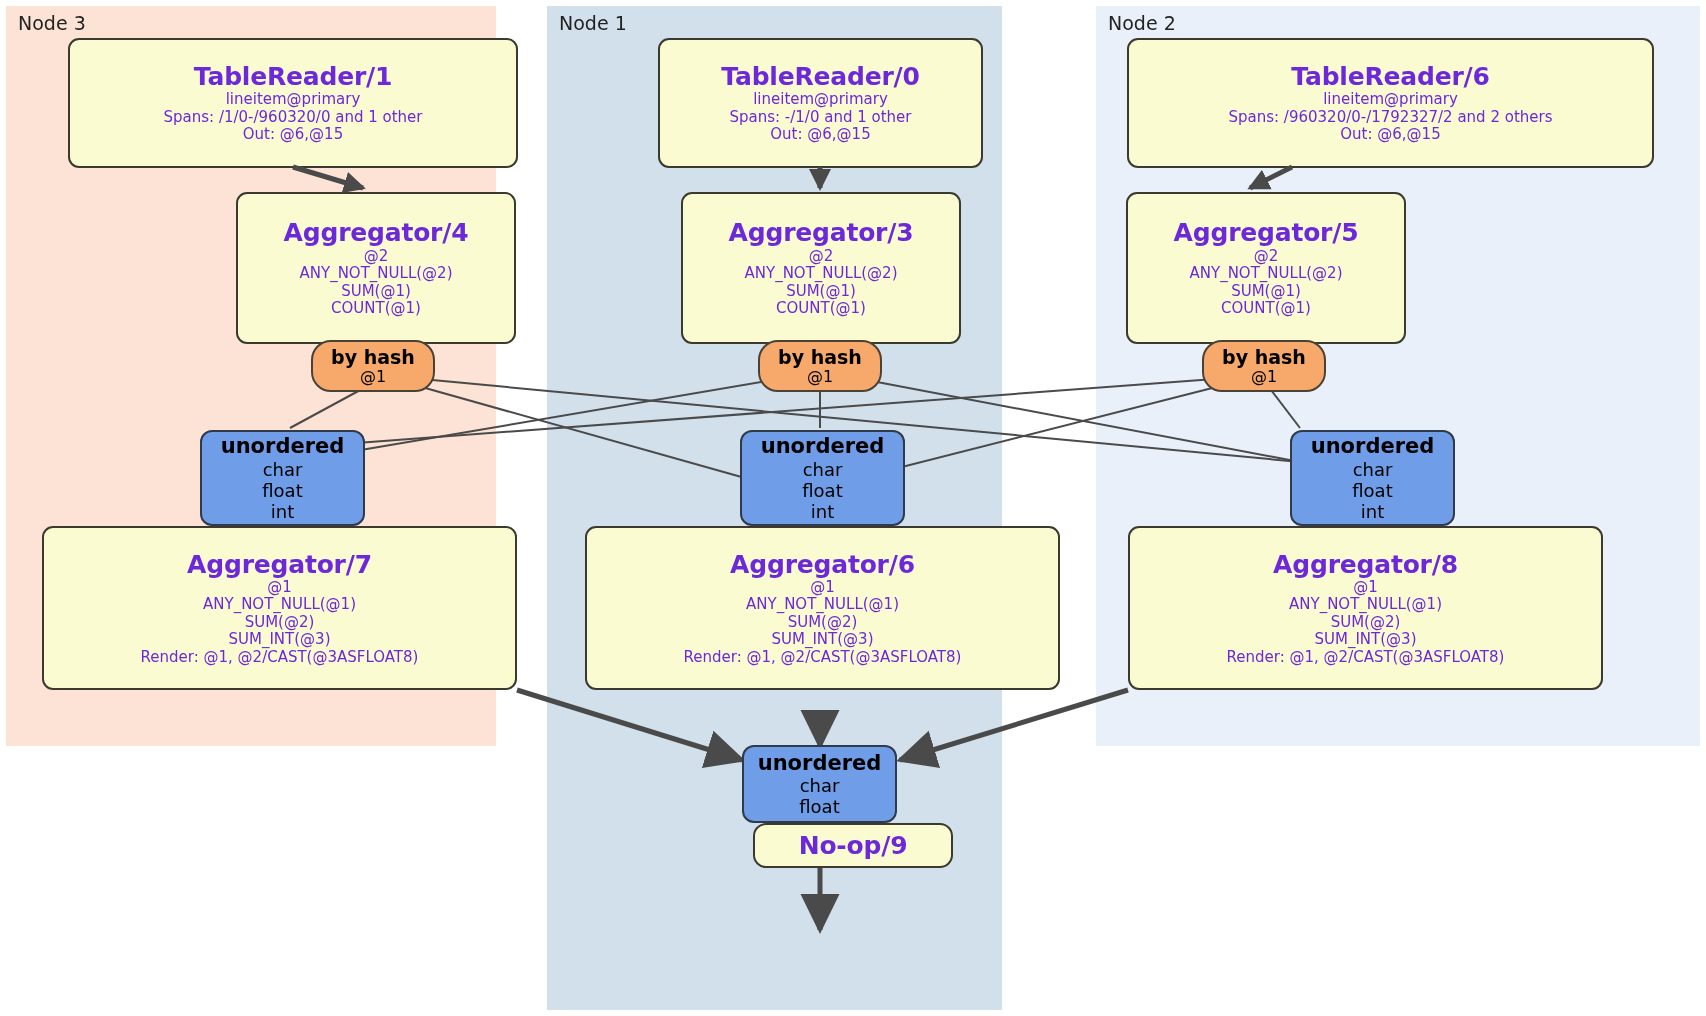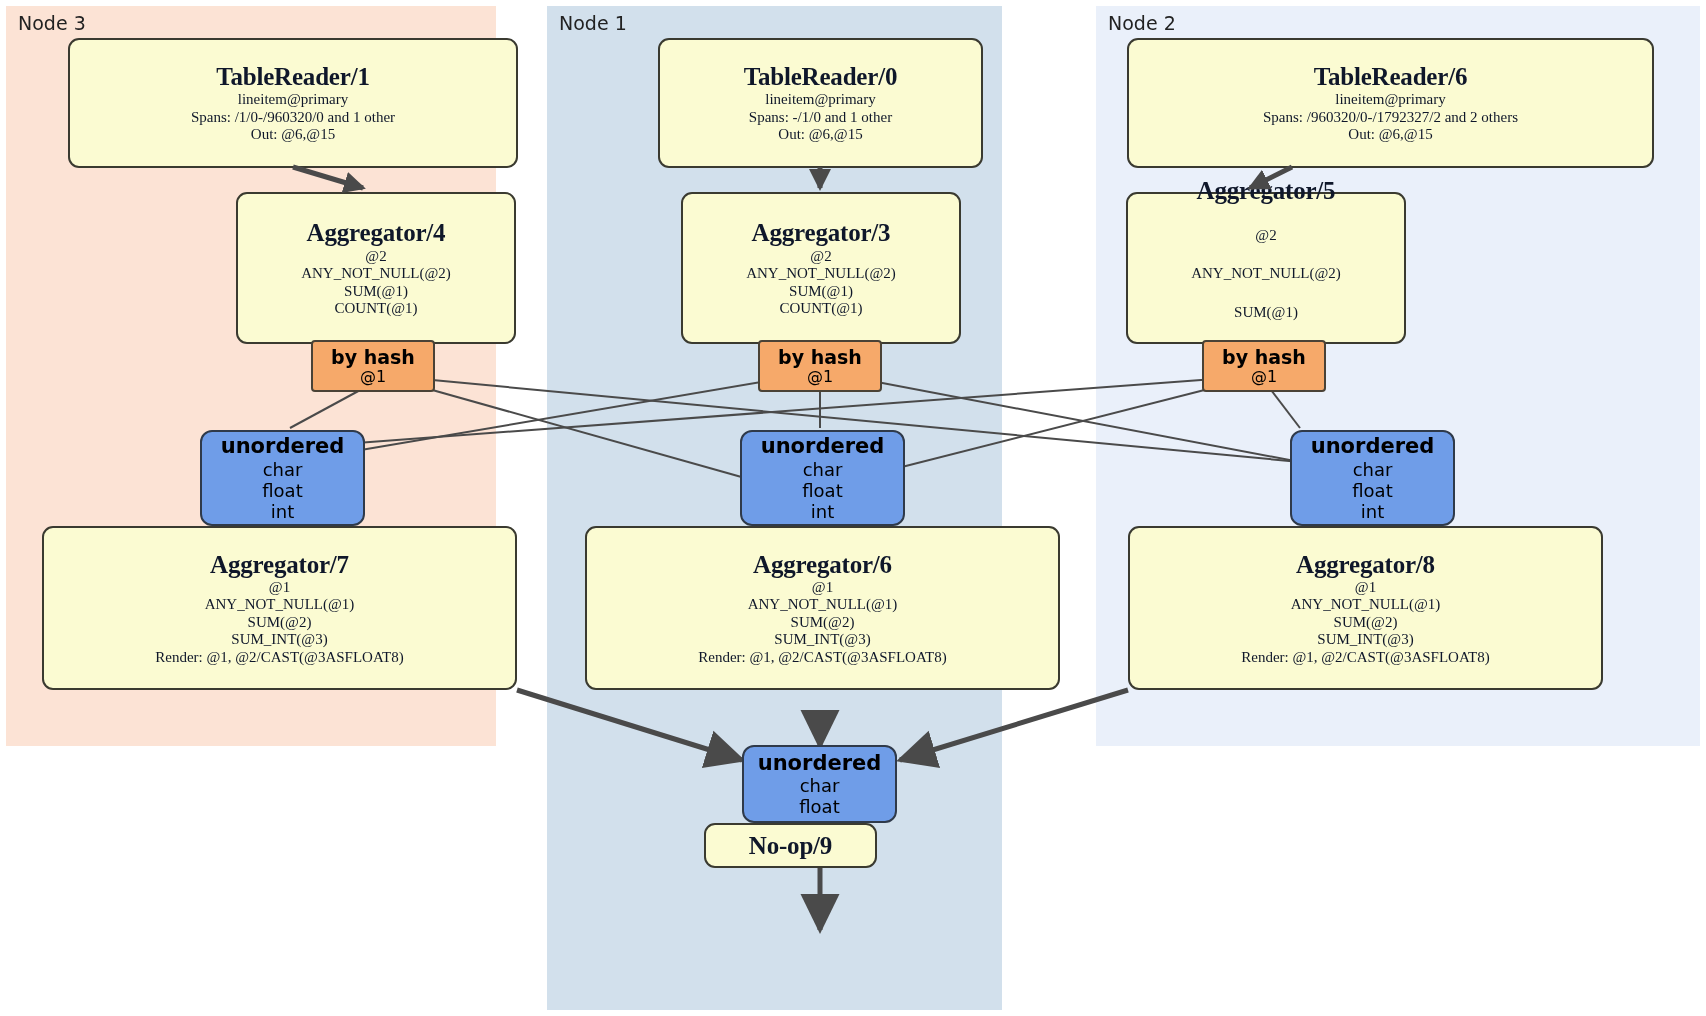--- a/index.html
+++ b/index.html
@@ -18,27 +18,27 @@
   }
 
   
   .box{
     position:absolute;box-sizing:border-box;
     border:2px solid #3a3a30;border-radius:11px;
     display:flex;flex-direction:column;align-items:center;justify-content:center;
     text-align:center;line-height:1.17;
   }
   .proc{
-    background:#fbfbd2;color:#0f172a;font-family:Liberation Serif, serif;
+    background:#fbfbd2;color:#6d28d9;
   }
   .proc .title{font-weight:bold;font-size:25px;letter-spacing:-.2px;}
   .proc .line{font-size:15px;}
 
   .router{
-    background:#f6a96a;border:2px solid #4a4236;border-radius:4px;
+    background:#f6a96a;border:2px solid #4a4236;border-radius:20px;
     color:#000;z-index:6;
   }
   .router .title{font-weight:bold;font-size:19px;}
   .router .line{font-size:16px;}
 
   .recv{
     background:#6f9de8;border:2px solid #2f3a4a;border-radius:12px;color:#000;z-index:5;
   }
   .recv .title{font-weight:bold;font-size:21px;}
   .recv .line{font-size:18px;}
@@ -128,21 +128,21 @@
   </div>
 
   <div class="box proc" style="left:681px;top:192px;width:280px;height:152px;">
     <div class="title">Aggregator/3</div>
     <div class="line">@2</div>
     <div class="line">ANY_NOT_NULL(@2)</div>
     <div class="line">SUM(@1)</div>
     <div class="line">COUNT(@1)</div>
   </div>
 
-  <div class="box proc" style="left:1126px;top:192px;width:280px;height:152px;gap:21px;">
+  <div class="box proc" style="left:1126px;top:192px;width:280px;height:152px;">
     <div class="title">Aggregator/5</div>
     <div class="line">@2</div>
     <div class="line">ANY_NOT_NULL(@2)</div>
     <div class="line">SUM(@1)</div>
     <div class="line">COUNT(@1)</div>
   </div>
 
   <div class="box router" style="left:311px;top:340px;width:124px;height:52px;">
     <div class="title">by hash</div>
     <div class="line">@1</div>
@@ -203,18 +203,18 @@
     <div class="line">SUM_INT(@3)</div>
     <div class="line">Render: @1, @2/CAST(@3ASFLOAT8)</div>
   </div>
 
   <div class="box recv" style="left:742px;top:745px;width:155px;height:78px;">
     <div class="title">unordered</div>
     <div class="line">char</div>
     <div class="line">float</div>
   </div>
 
-  <div class="box proc simple" style="left:704px;top:823px;width:173px;height:45px;z-index:7;">
+  <div class="box proc simple" style="left:753px;top:823px;width:200px;height:45px;z-index:7;border-radius:13px;">
     <div class="title">No-op/9</div>
   </div>
 
 
 </div>
 
 </body></html>

